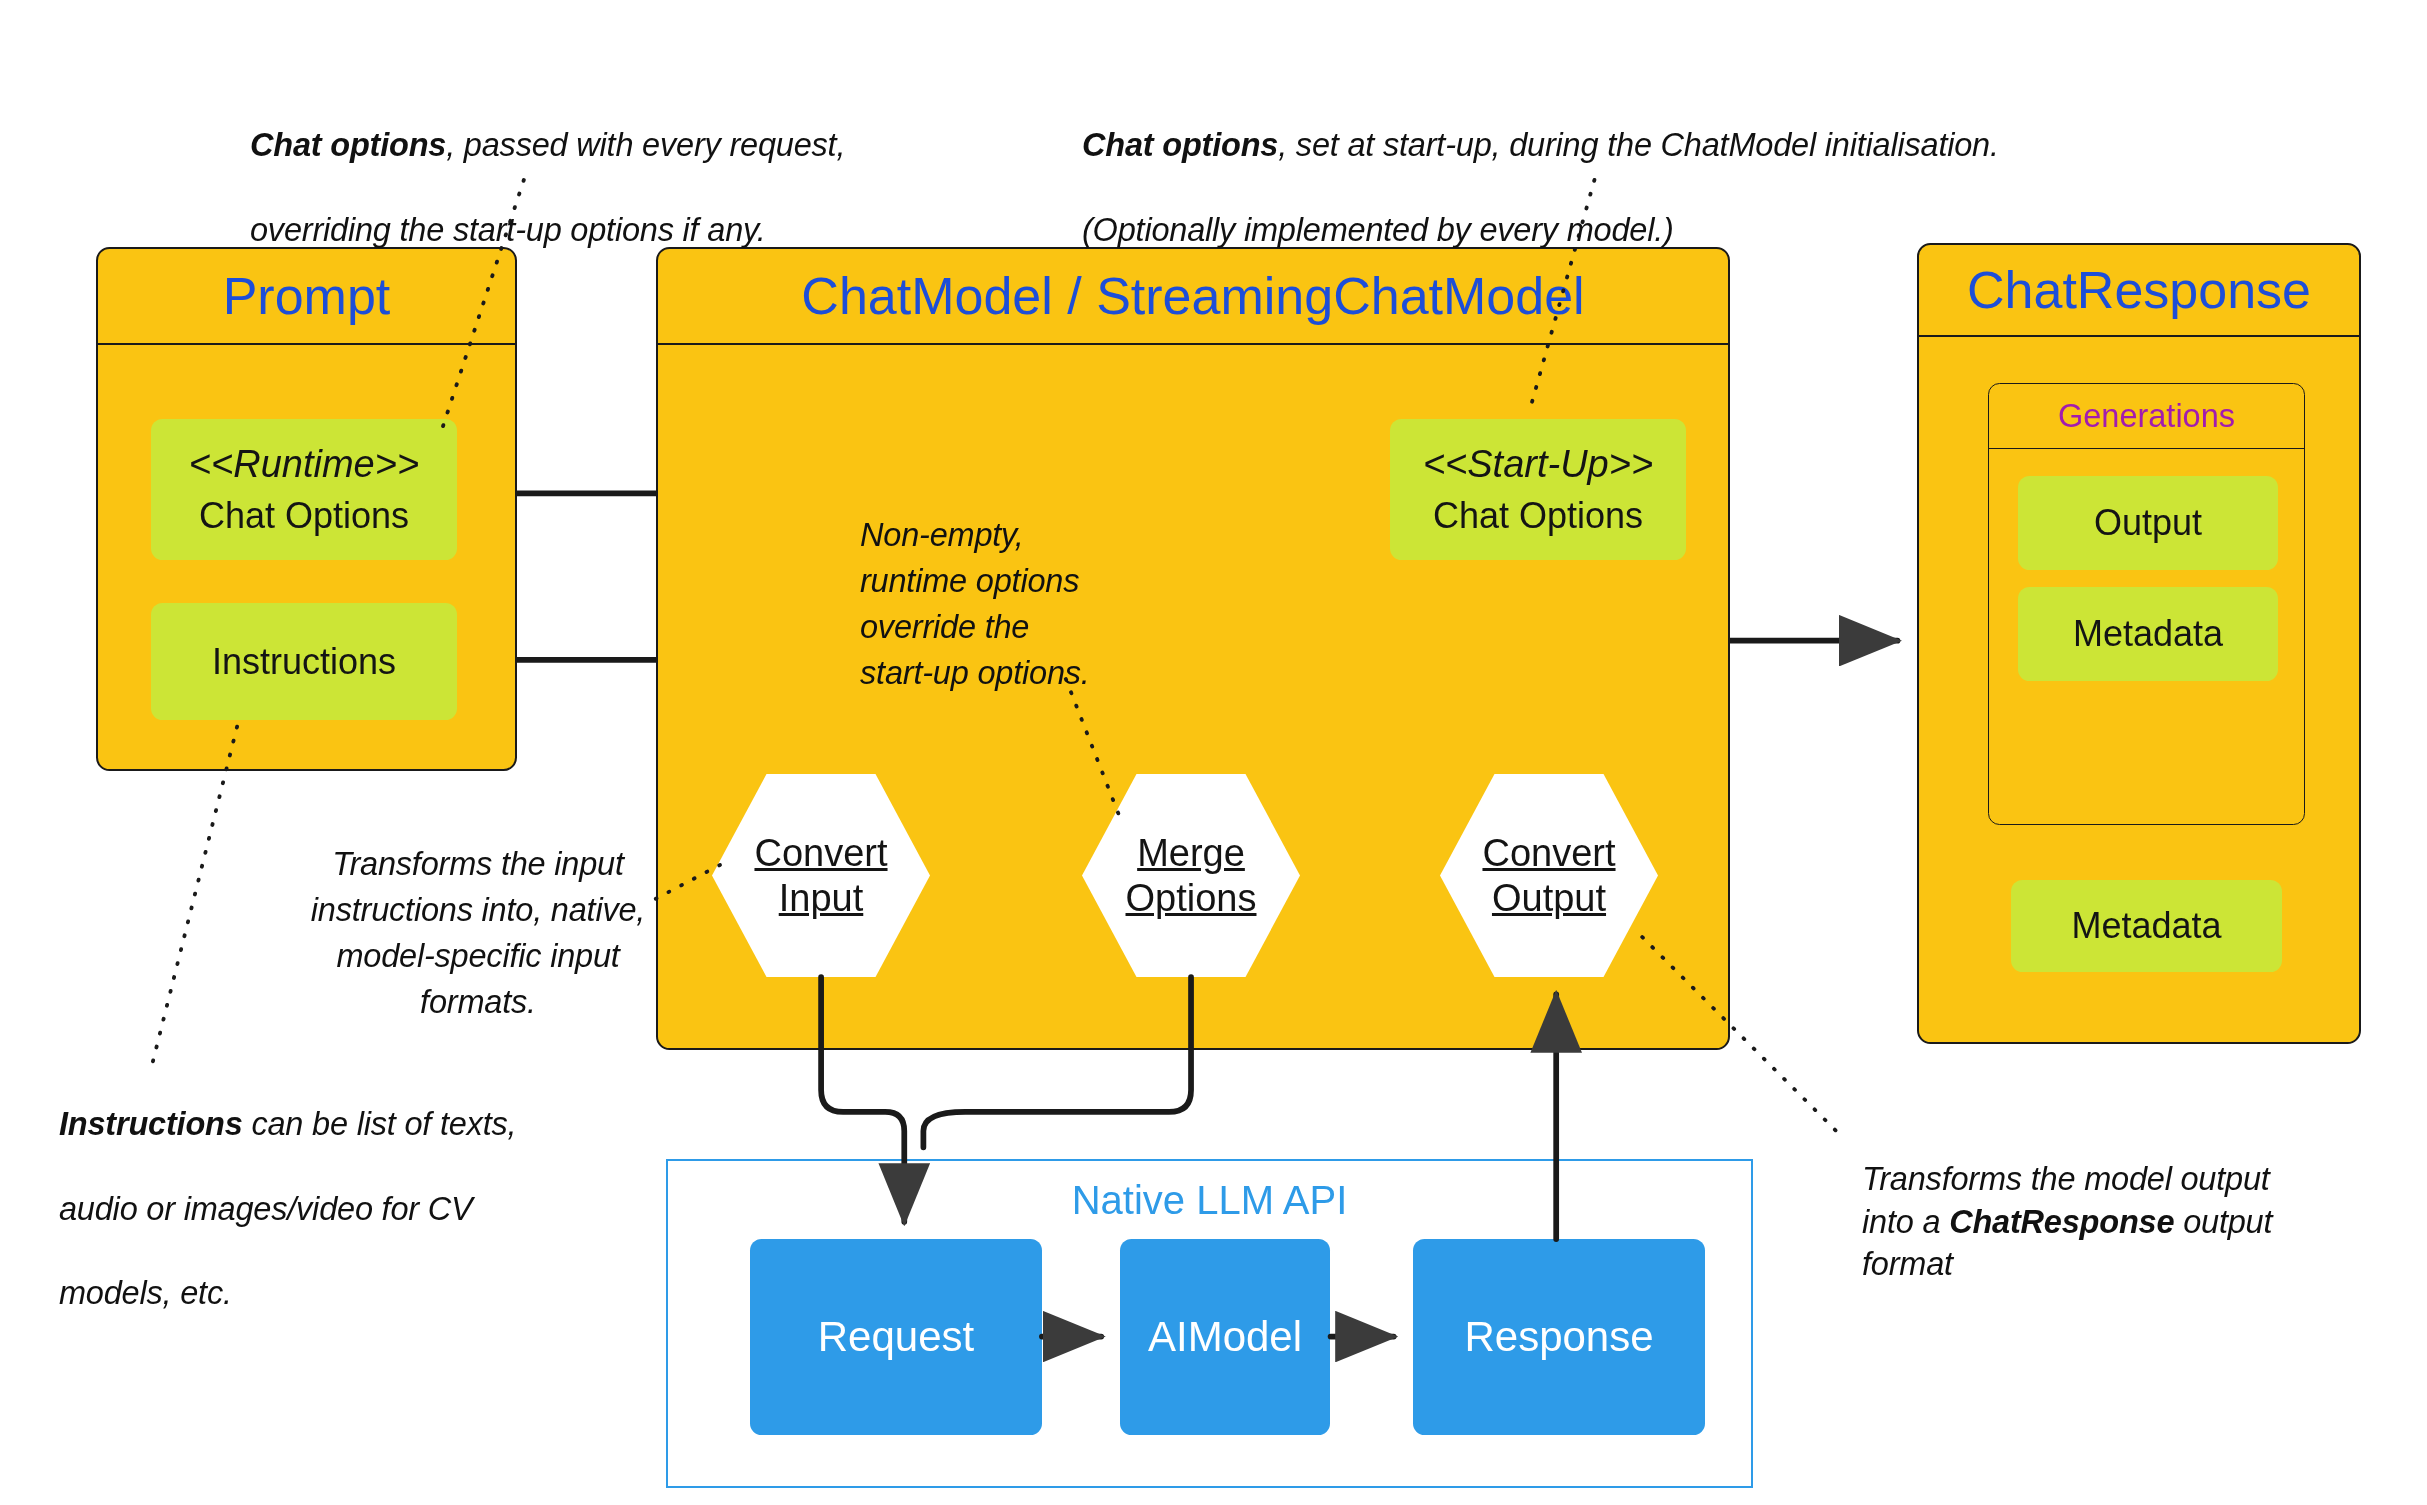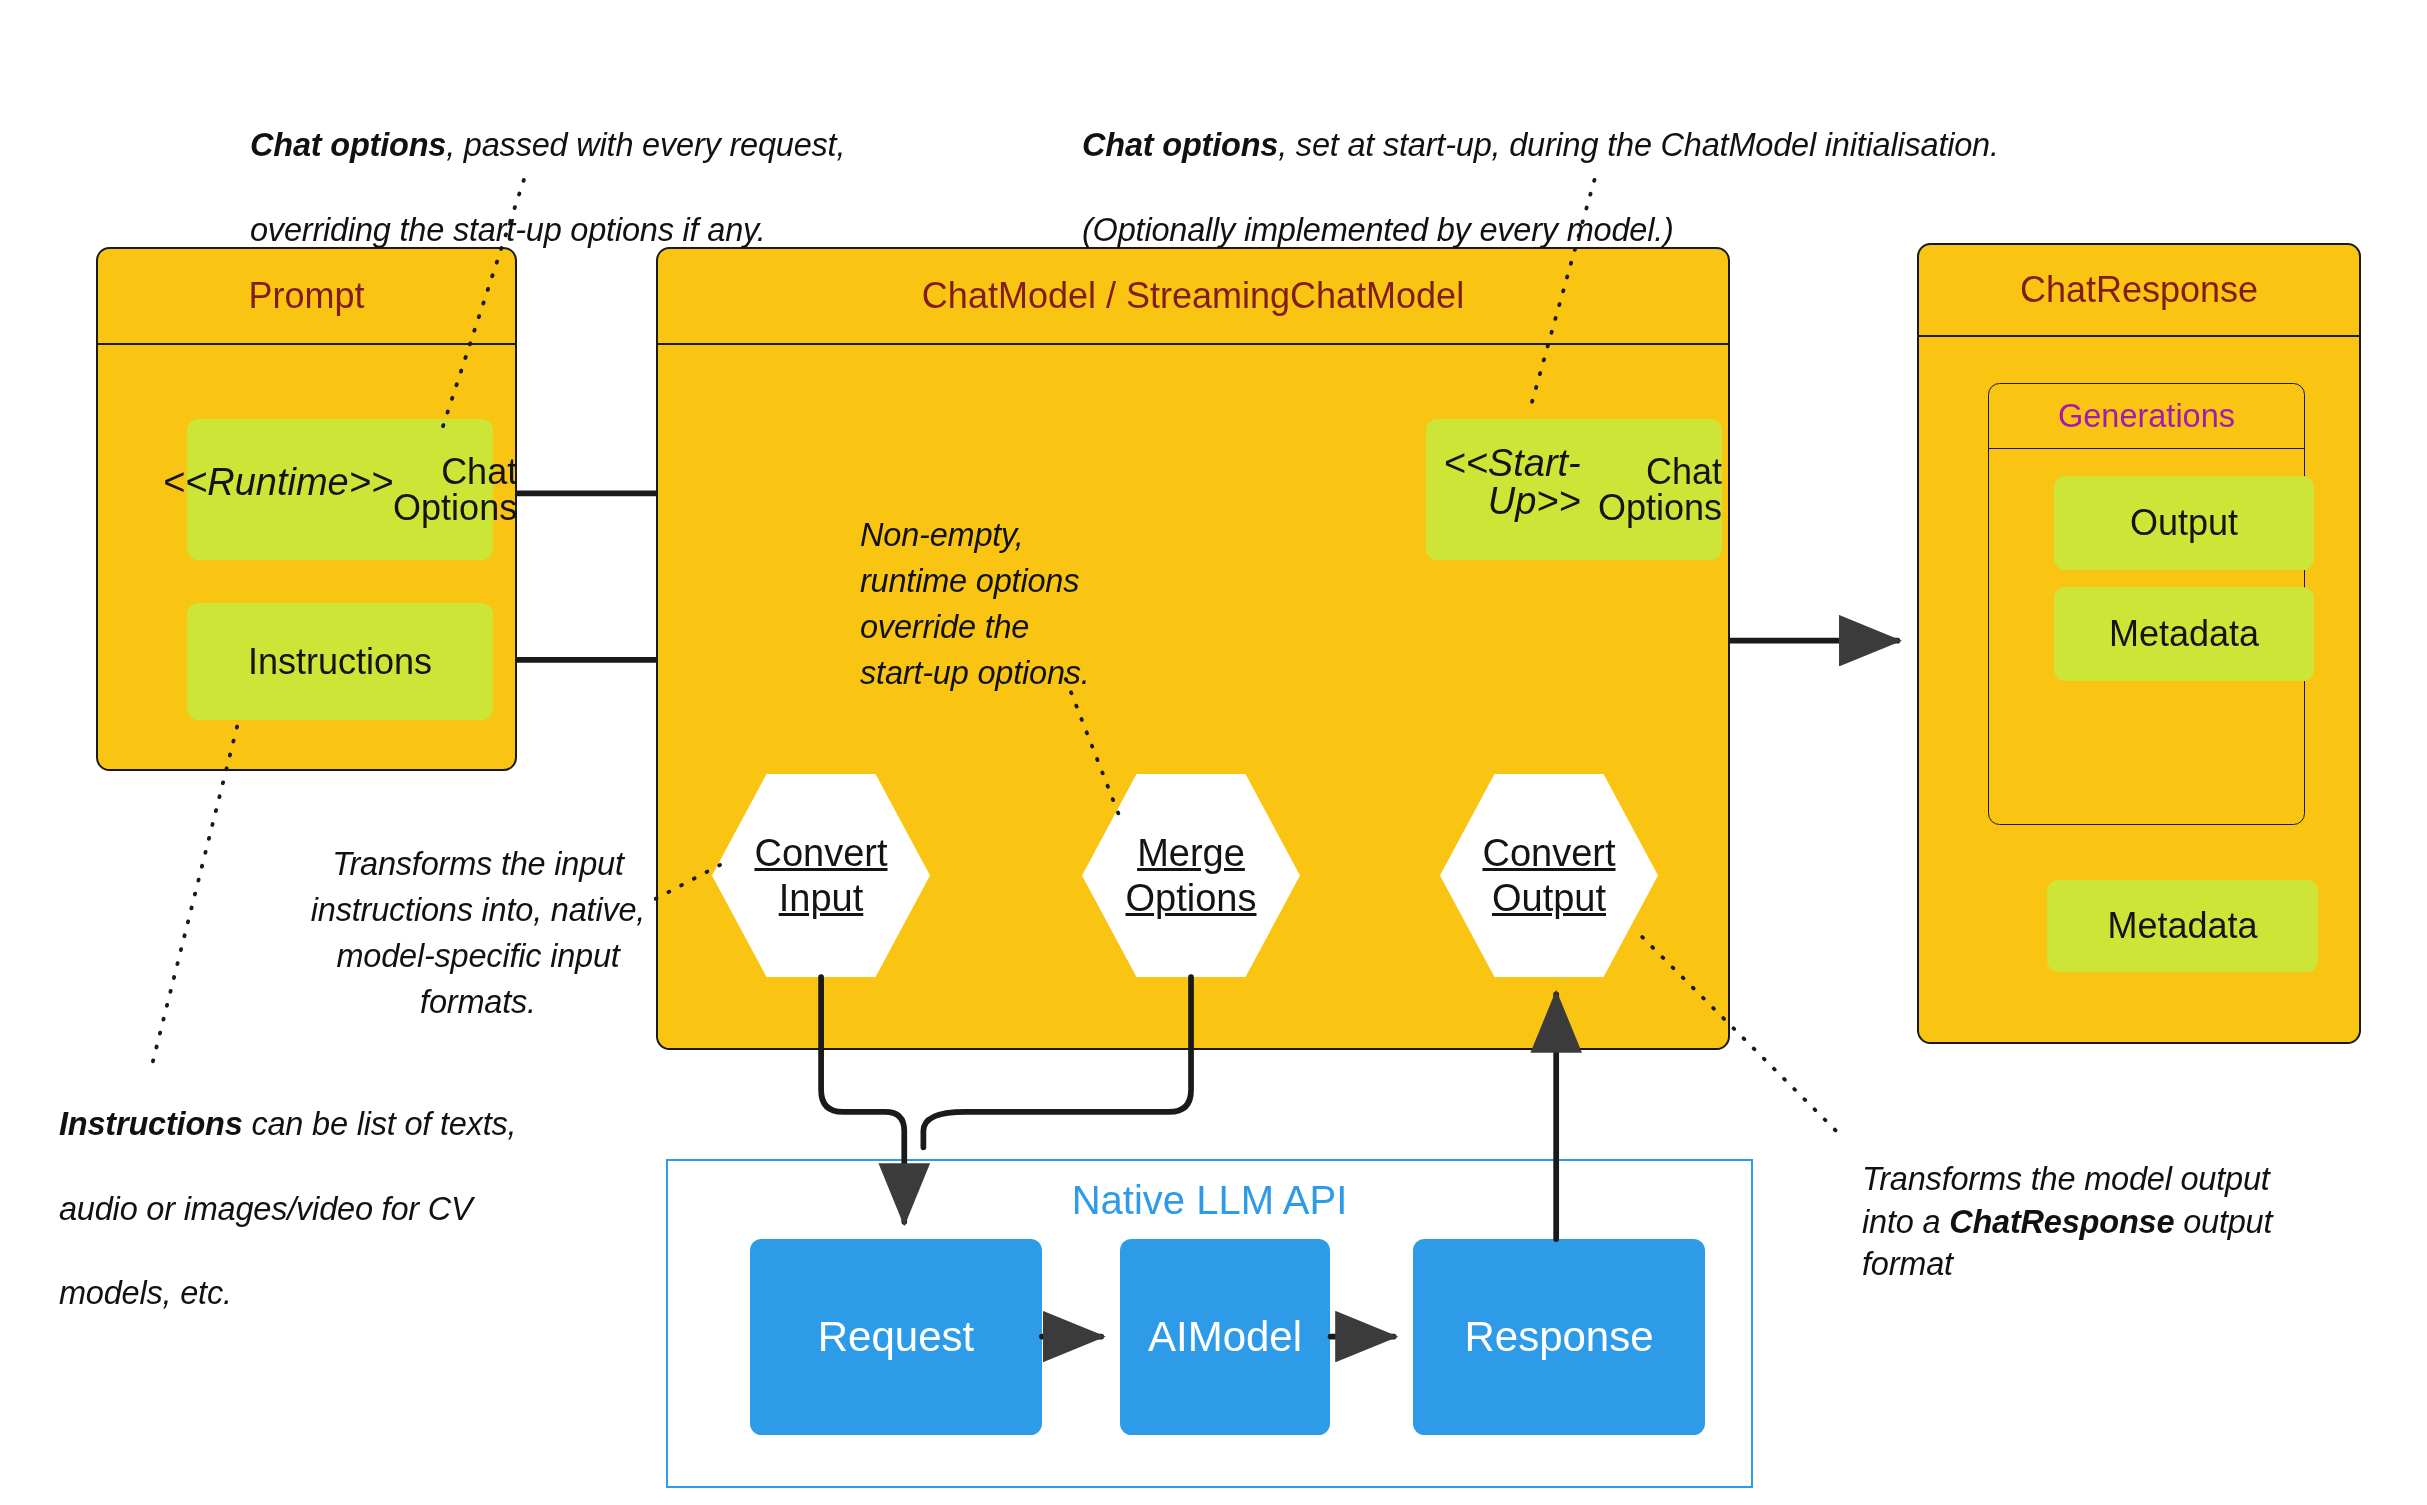--- a/index.html
+++ b/index.html
@@ -35,39 +35,39 @@
     position: absolute;
     background: #FAC412;
     border: 2.9px solid #1a1a1a;
     border-radius: 13.4px;
     box-sizing: border-box;
   }
   .classbox > .cb-title {
     position: absolute;
     left: 0; right: 0; top: 0;
     text-align: right;
-    font-size: 36px;
-    color: #7f1d1d;
+    font-size: 52px;
+    color: #1d4ed8;
     border-bottom: 2.9px solid #1a1a1a;
     box-sizing: border-box;
     display: flex;
     align-items: center;
     justify-content: center;
   }
   .greenbox {
     position: absolute;
     background: #CCE536;
     border-radius: 11.5px;
     box-sizing: border-box;
     display: flex;
+    flex-direction: column;
     align-items: center;
     justify-content: center;
     color: #141414;
-    text-align: right;
-    margin-left: 36px;
+    text-align: center;
   }
   .greenbox .stereo {
     font-style: italic;
     font-size: 38px;
     line-height: 1.0;
     margin-bottom: 15.3px;
   }
   .greenbox .gname {
     font-size: 36px;
     line-height: 1.0;

